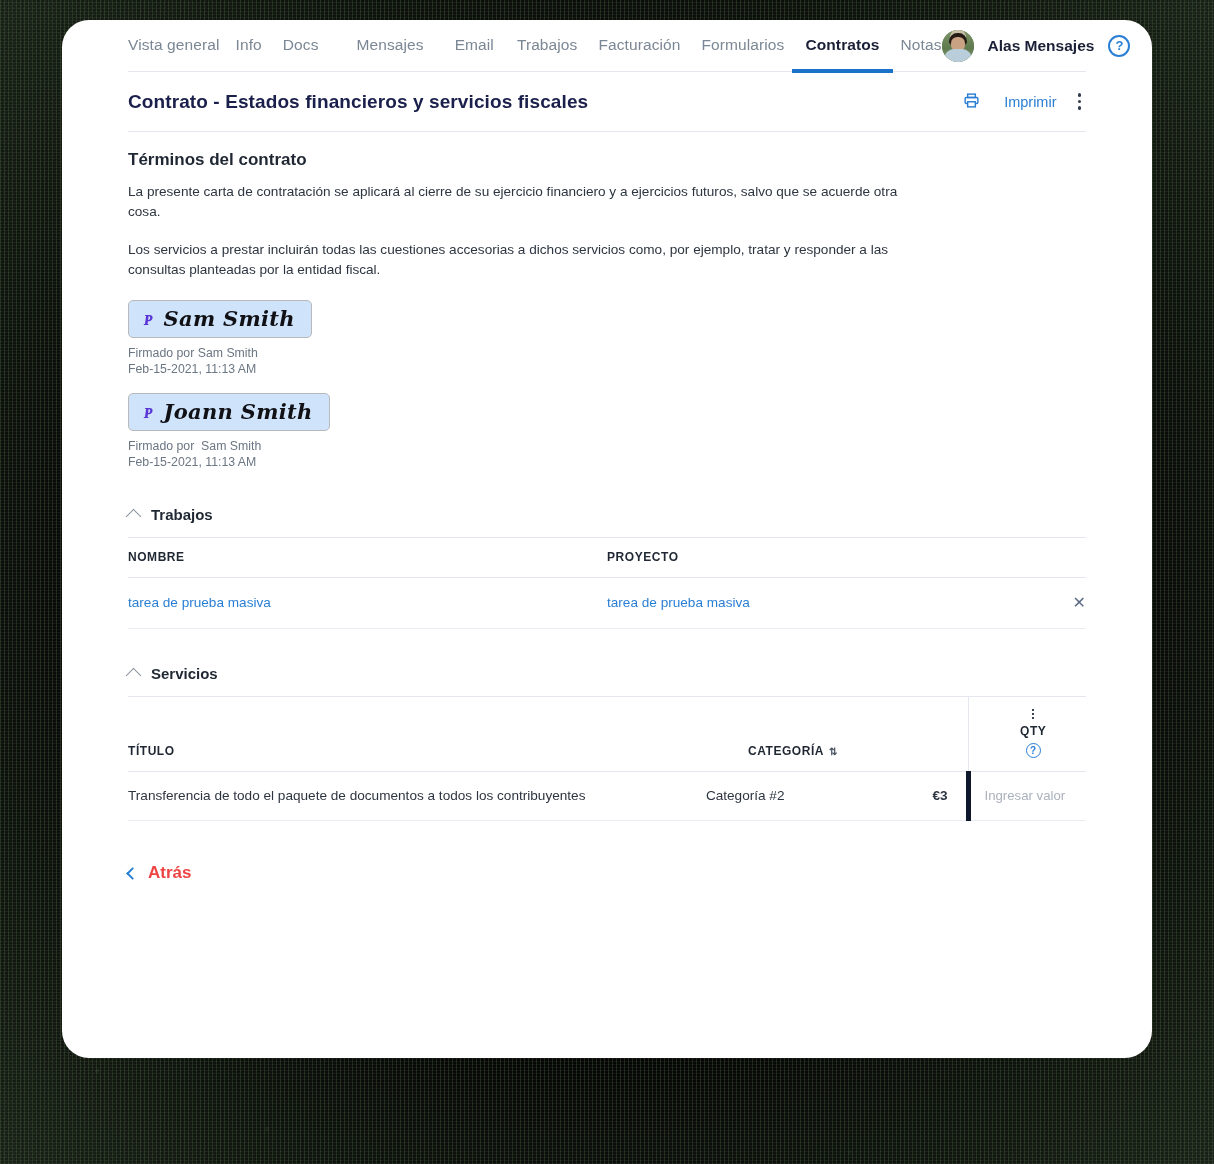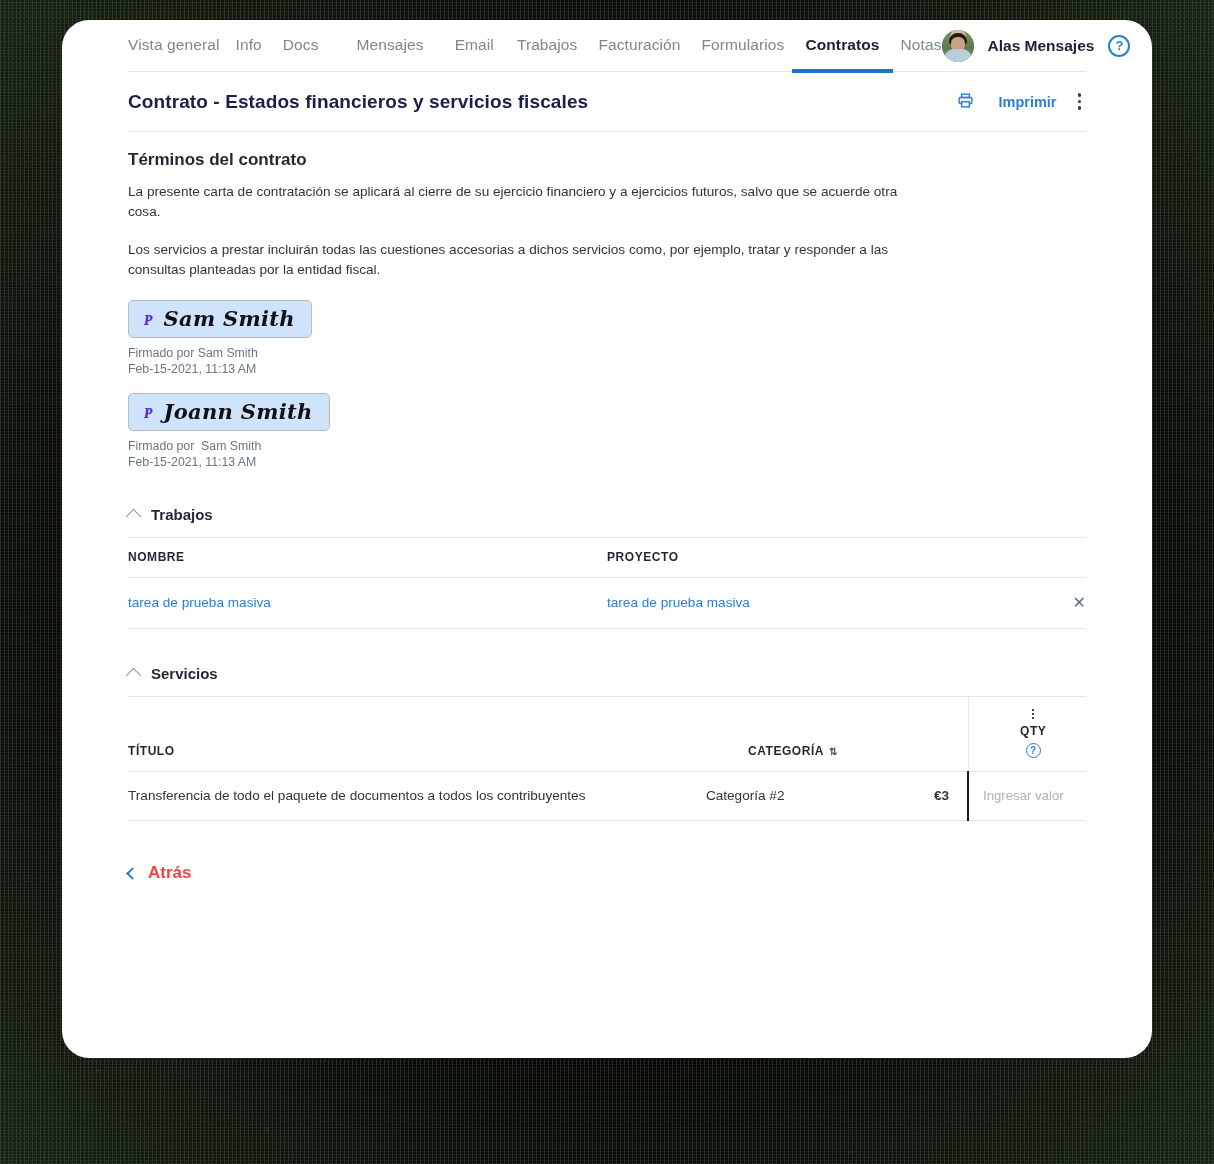--- a/index.html
+++ b/index.html
@@ -136,21 +136,21 @@
   .title-actions {
     margin-left: auto;
     display: flex;
     align-items: center;
     gap: 16px;
   }
   .print-btn {
     display: flex; align-items: center; gap: 24px;
     color: #2a7fd4;
     font-size: 14.5px;
-    font-weight: bold;
+    font-weight: normal;
     cursor: pointer;
   }
   .kebab {
     display: flex; flex-direction: column; gap: 3px;
     cursor: pointer; padding: 2px 5px;
   }
   .kebab i { width: 3.5px; height: 3.5px; border-radius: 50%; background: #2f3b4d; display:block; }
 
   
   .content { margin: 0 66px; padding-top: 18px; }
@@ -278,21 +278,21 @@
     border: 1.6px solid #2a7fd4;
     border-radius: 50%;
     color: #2a7fd4;
     font-size: 10px;
     font-weight: bold;
     display: inline-flex; align-items: center; justify-content: center;
     cursor: pointer;
     line-height: 1;
   }
   .td-qty {
-    border-left: 2px solid #0f172a;
+    border-left: 5px solid #0f172a;
     padding-left: 12px;
   }
   .qty-input {
     border: none;
     outline: none;
     font-family: "Liberation Sans", sans-serif;
     font-size: 13.2px;
     color: #2d3540;
     width: 100%;
     background: transparent;

